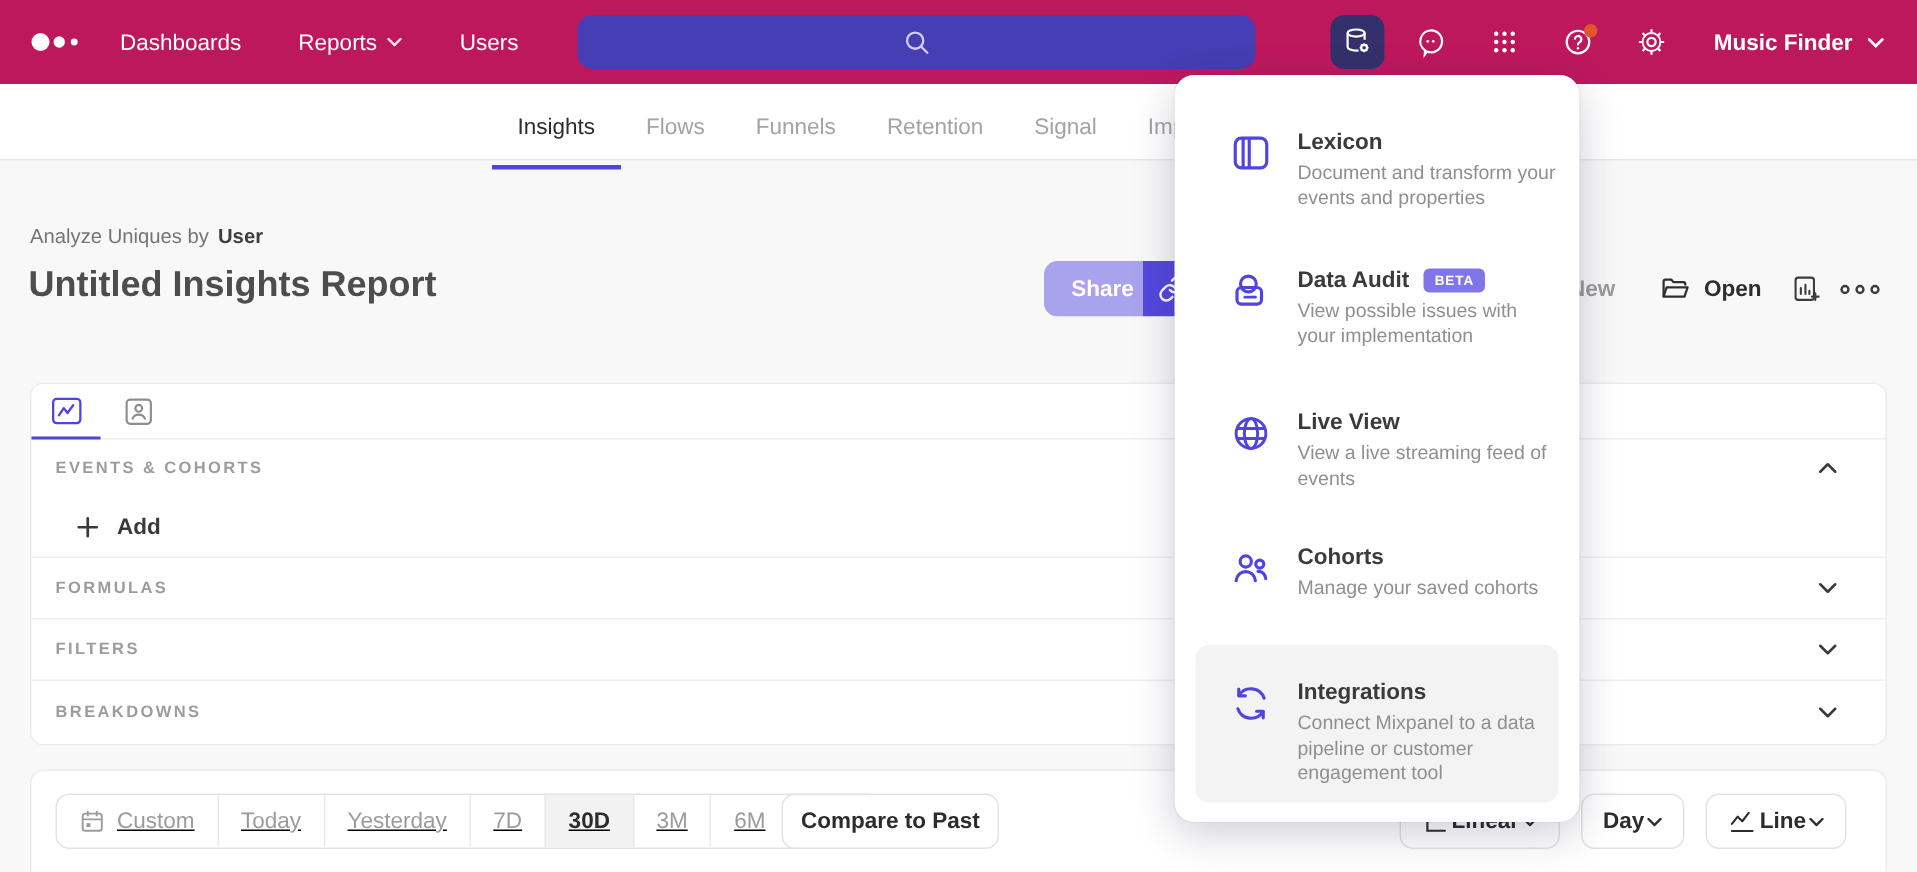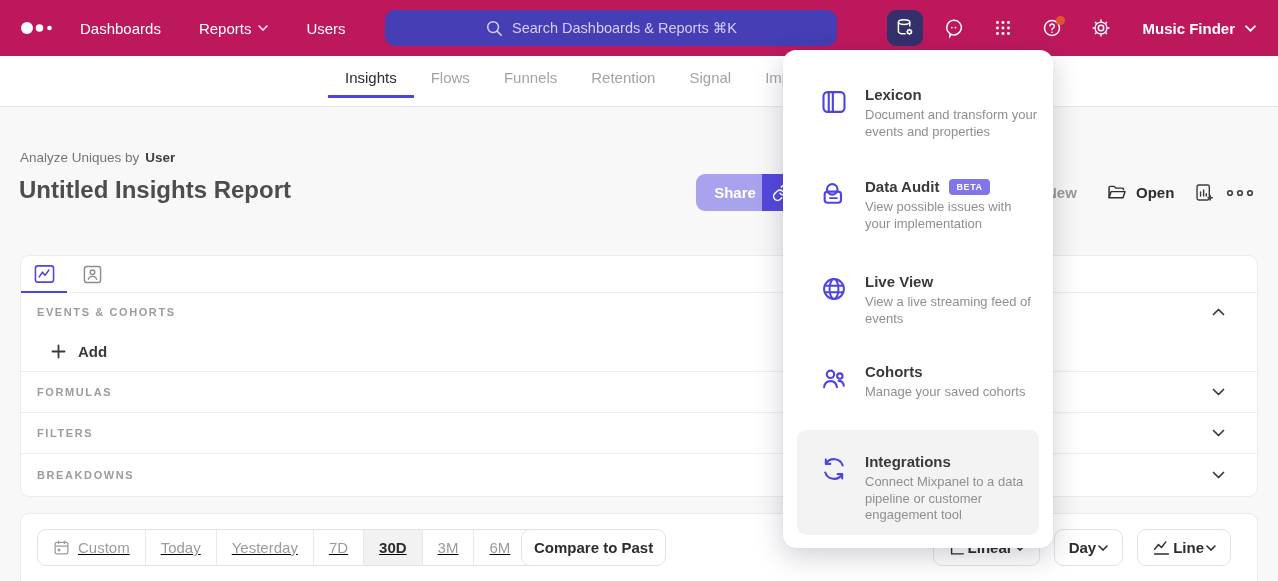--- a/index.html
+++ b/index.html
@@ -18,21 +18,21 @@
   .search-pill .ph { font-size:14.5px; color:#d3cff5; }
   .nav-right { position:absolute; right:18px; top:0; height:56px; display:flex; align-items:center; gap:13px; }
   .nav-iconbtn { width:36px; height:36px; border-radius:9px; display:flex; align-items:center; justify-content:center; position:relative; }
   .nav-iconbtn.active { background:#34306b; }
   .alert-dot { position:absolute; top:6px; right:5px; width:9px; height:9px; border-radius:50%; background:#e1542e; }
   .project-switcher { display:flex; align-items:center; gap:10px; color:#fff; font-size:15px; font-weight:700; margin-left:10px; padding-right:4px; }
 
   
   .tabbar { position:absolute; left:0; top:56px; width:1278px; height:51px; background:#fff; border-bottom:1px solid #e7e7e7; }
   .tabs { position:absolute; left:328px; top:0; height:51px; display:flex; }
-  .tab { height:42px; display:flex; align-items:center; padding:0 17px; font-size:15px; color:#a3a3a3; cursor:pointer; border-bottom:3px solid transparent; padding-top:3px; }
+  .tab { height:57px; display:flex; align-items:center; padding:0 17px; font-size:15px; color:#a3a3a3; cursor:pointer; border-bottom:3px solid transparent; padding-top:3px; }
   .tab.active { color:#2c2c2c; font-weight:500; border-bottom-color:#4f44e0; }
 
   
   .subtitle { position:absolute; left:20px; top:150px; font-size:13.5px; color:#757575; }
   .subtitle b { color:#3e3e3e; font-weight:700; margin-left:6px; }
   .report-title { position:absolute; left:19px; top:176px; font-size:24px; font-weight:700; color:#4d4d4d; }
 
   .share-group { position:absolute; left:696px; top:174px; height:37px; display:flex; border-radius:9px; overflow:hidden; }
   .share-btn { width:66px; background:#a9a2ec; color:#fff; font-size:15px; font-weight:600; display:flex; align-items:center; justify-content:center; cursor:pointer;padding-left:12px; }
   .link-btn { width:39px; background:#5448de; display:flex; align-items:center; justify-content:center; cursor:pointer; }
@@ -112,21 +112,20 @@
       </div>
   </nav>
 
   <div class="search-pill">
     <span>
       <svg width="18" height="18" viewBox="0 0 20 20" fill="none" stroke="#d3cff5" stroke-width="1.7">
           <circle cx="9" cy="9" r="6"></circle>
           <path d="M13.5 13.5L18 18" stroke-linecap="round"></path>
         </svg>
     </span>
-    <span class="ph">Search Dashboards &amp; Reports ⌘K</span>
   </div>
 
   <div class="nav-right">
     <div class="nav-iconbtn active">
       <span>
         <svg width="22" height="22" viewBox="0 0 24 24" fill="none" stroke="#fff" stroke-width="1.6">
           <ellipse cx="11" cy="5.5" rx="6.2" ry="2.6"></ellipse>
           <path d="M4.8 5.5v10.2c0 1.4 2.8 2.6 6.2 2.6.6 0 1.2 0 1.8-.1M17.2 5.5v4.8"></path>
           <circle cx="16.8" cy="16.2" r="2.1"></circle>
           <path d="M16.8 12.9v1.2M16.8 18.3v1.2M13.5 16.2h1.2M18.9 16.2h1.2M14.5 13.9l.8.8M18.3 17.7l.8.8M19.1 13.9l-.8.8M15.3 17.7l-.8.8" stroke-width="1.2"></path>

